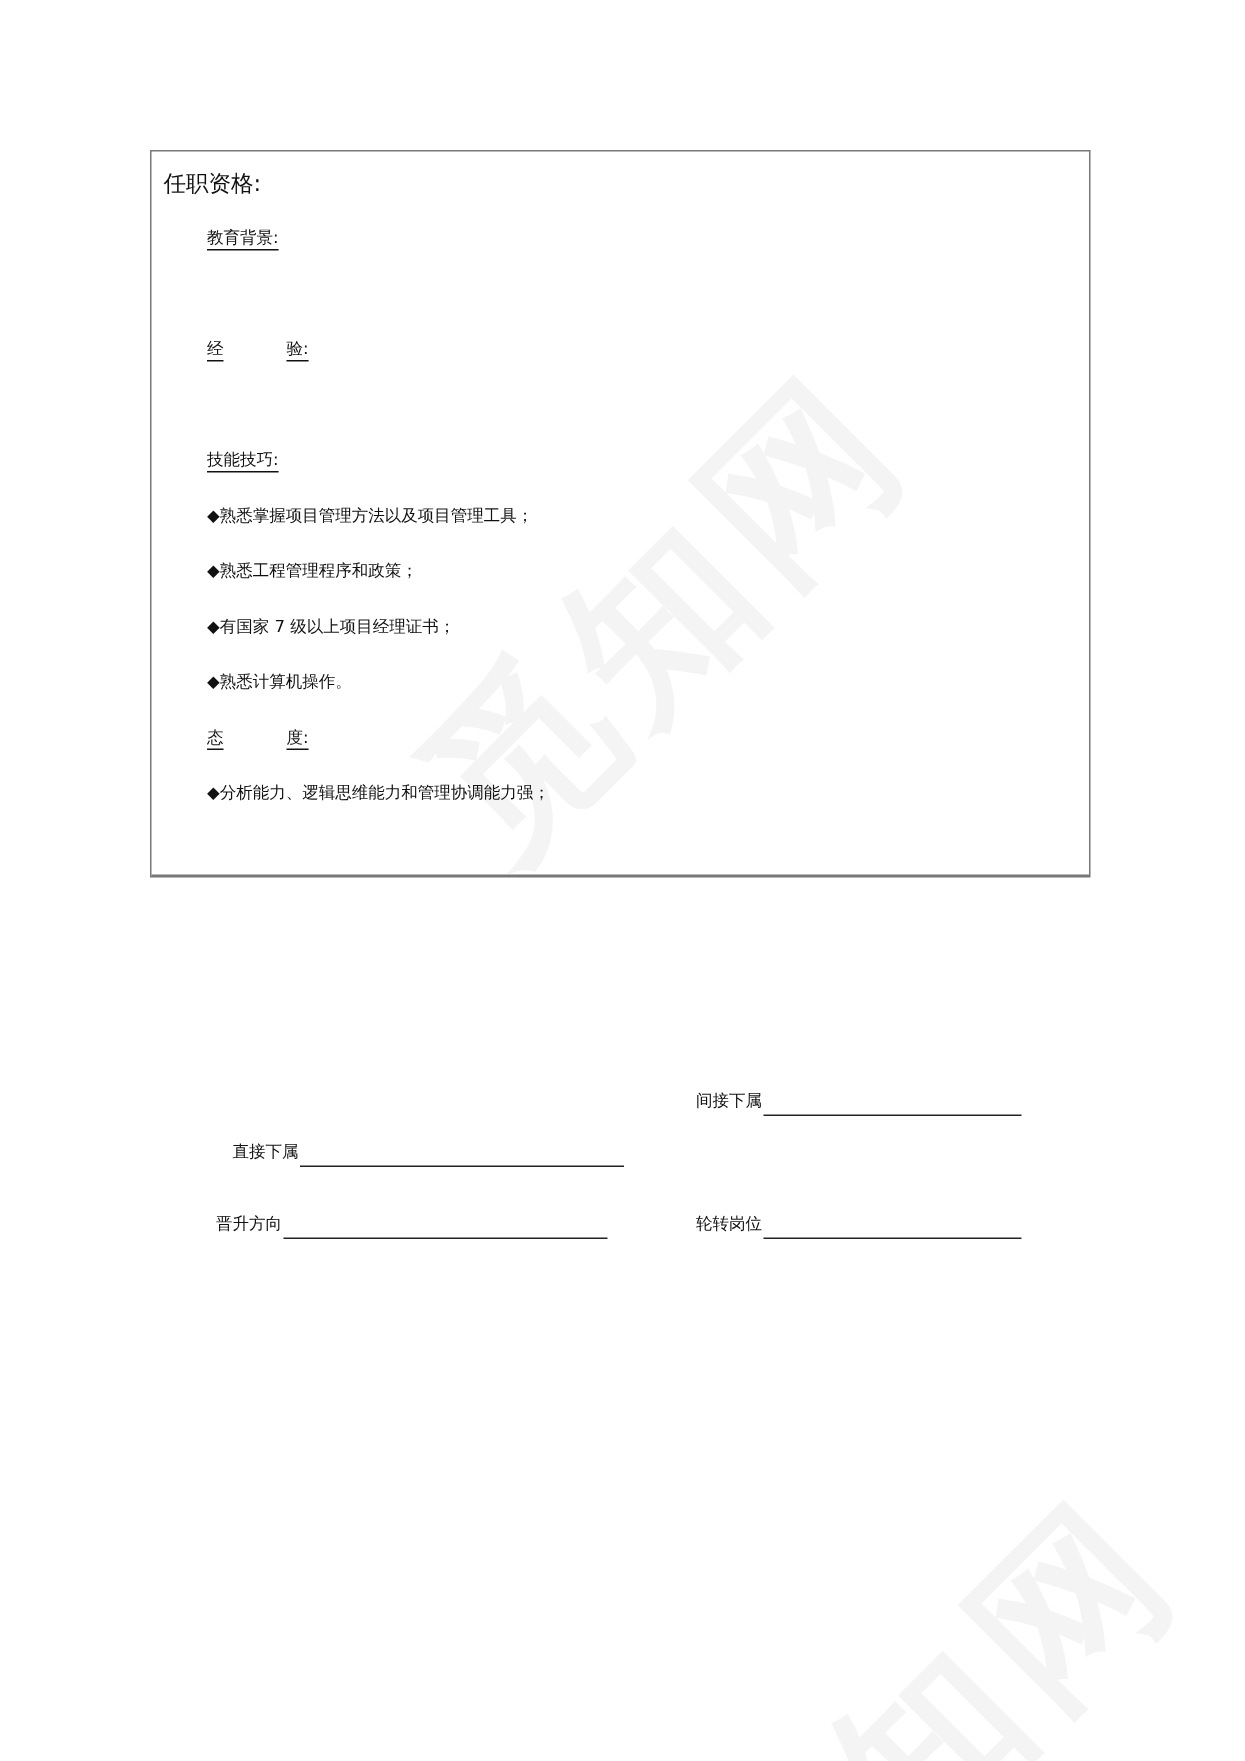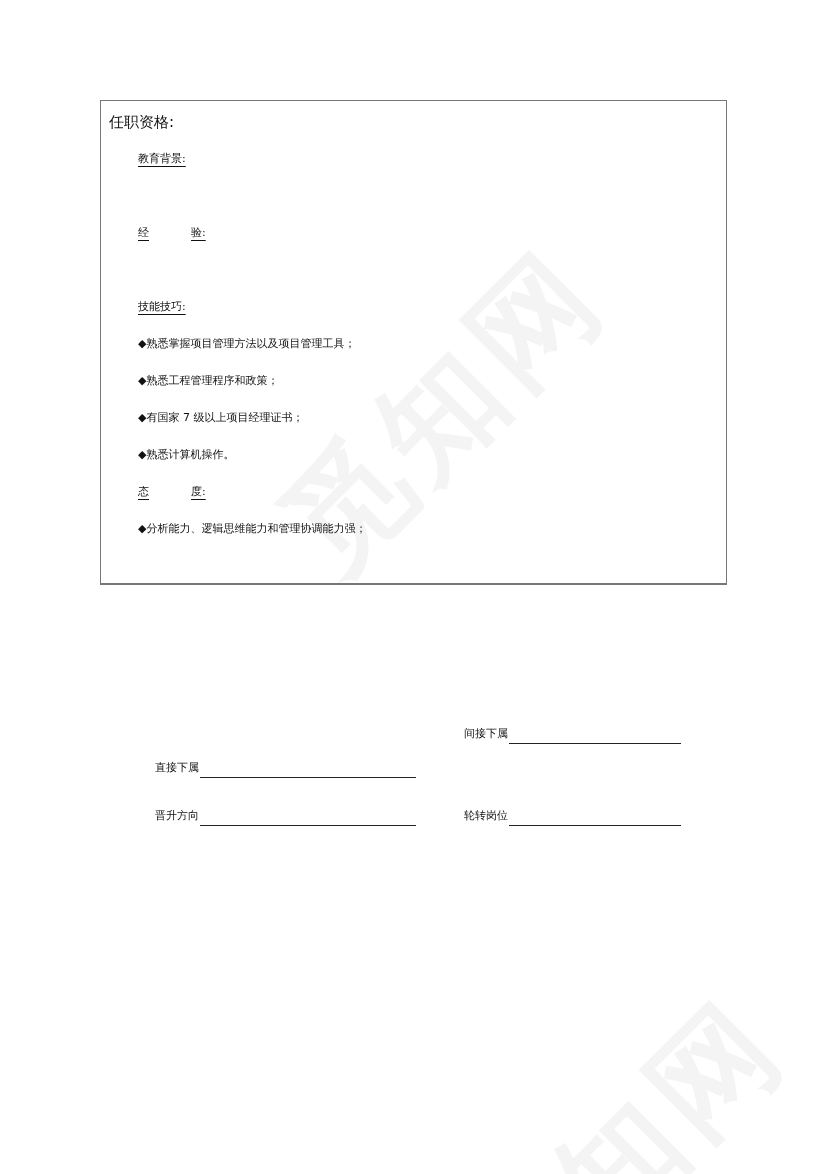--- a/index.html
+++ b/index.html
@@ -68,20 +68,20 @@
 </div>
 
 <div class="bottom-row" style="left:155px; top:758px;">
   <span>直接下属</span>
   <span class="blank-line" style="width:216px;"></span>
 </div>
 <div class="bottom-row" style="left:464px; top:724px;align-items:center;">
   <span>间接下属</span>
   <span class="blank-line" style="width:172px;"></span>
 </div>
-<div class="bottom-row" style="left:155px; top:806px;">
+<div class="bottom-row" style="left:144px; top:806px;">
   <span>晋升方向</span>
   <span class="blank-line" style="width:216px;"></span>
 </div>
 <div class="bottom-row" style="left:464px; top:806px;">
   <span>轮转岗位</span>
   <span class="blank-line" style="width:172px;"></span>
 </div>
 
 </body></html>

